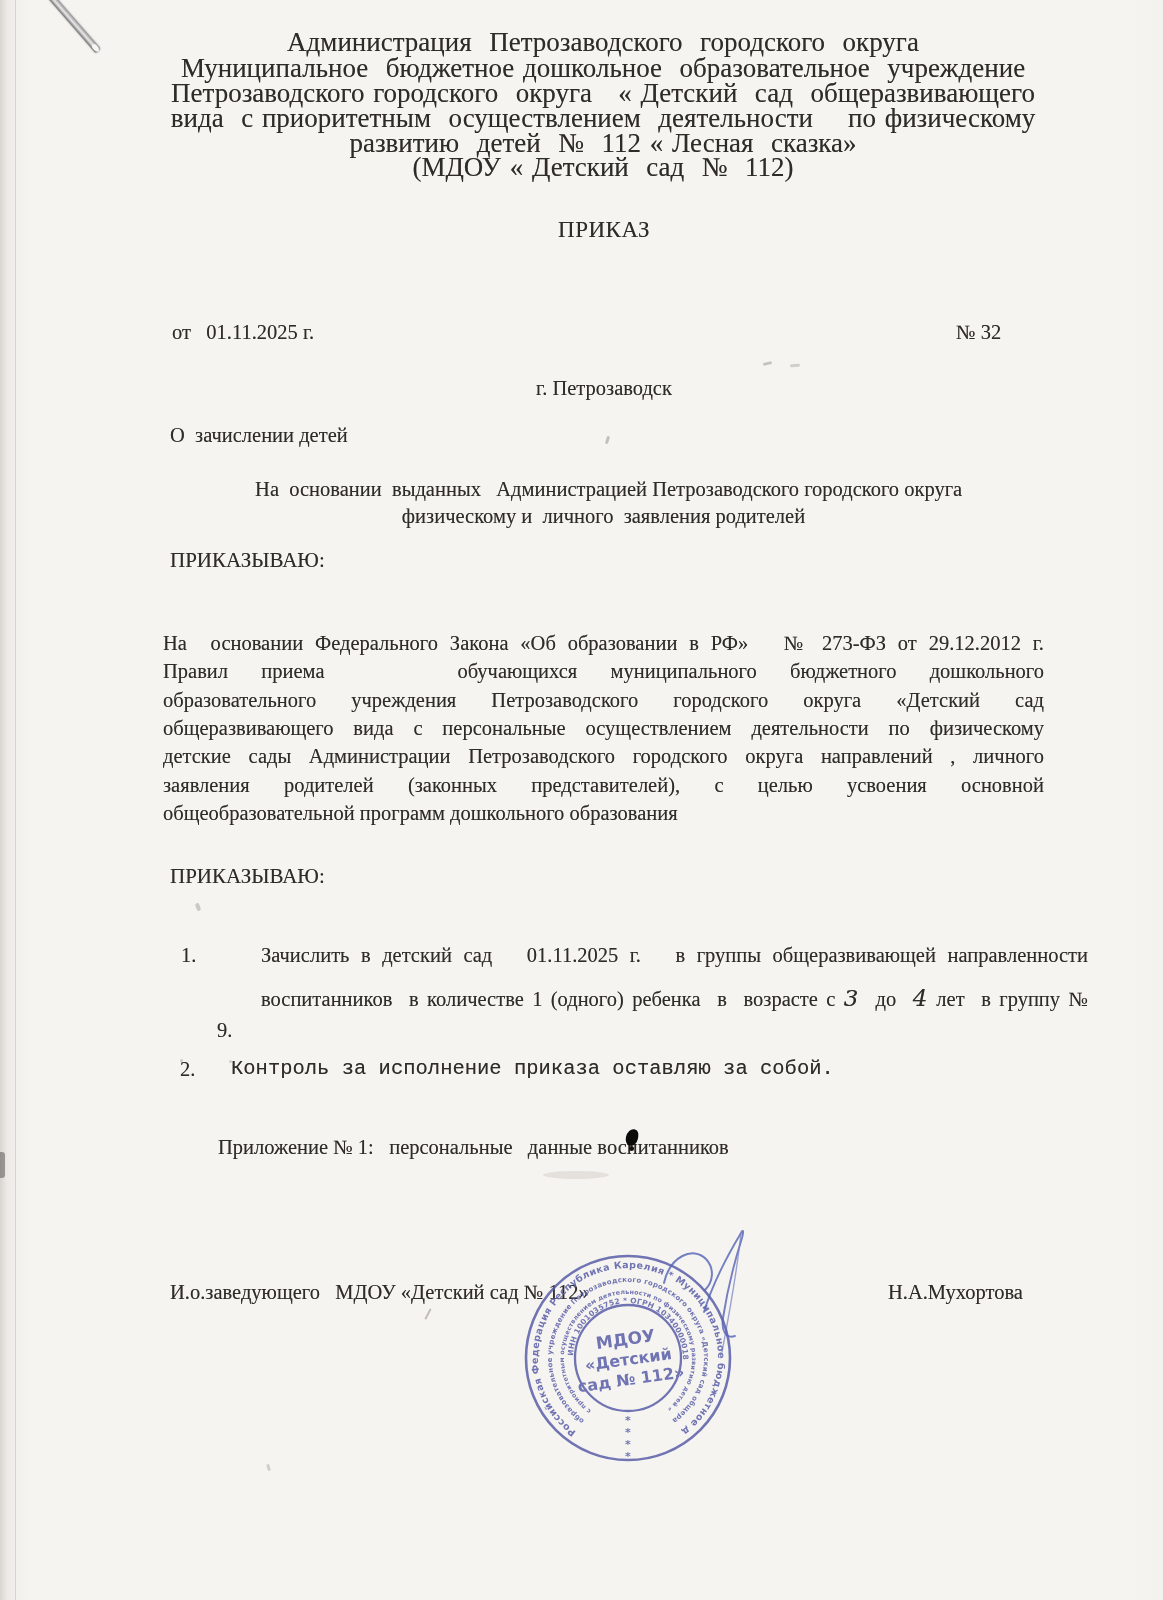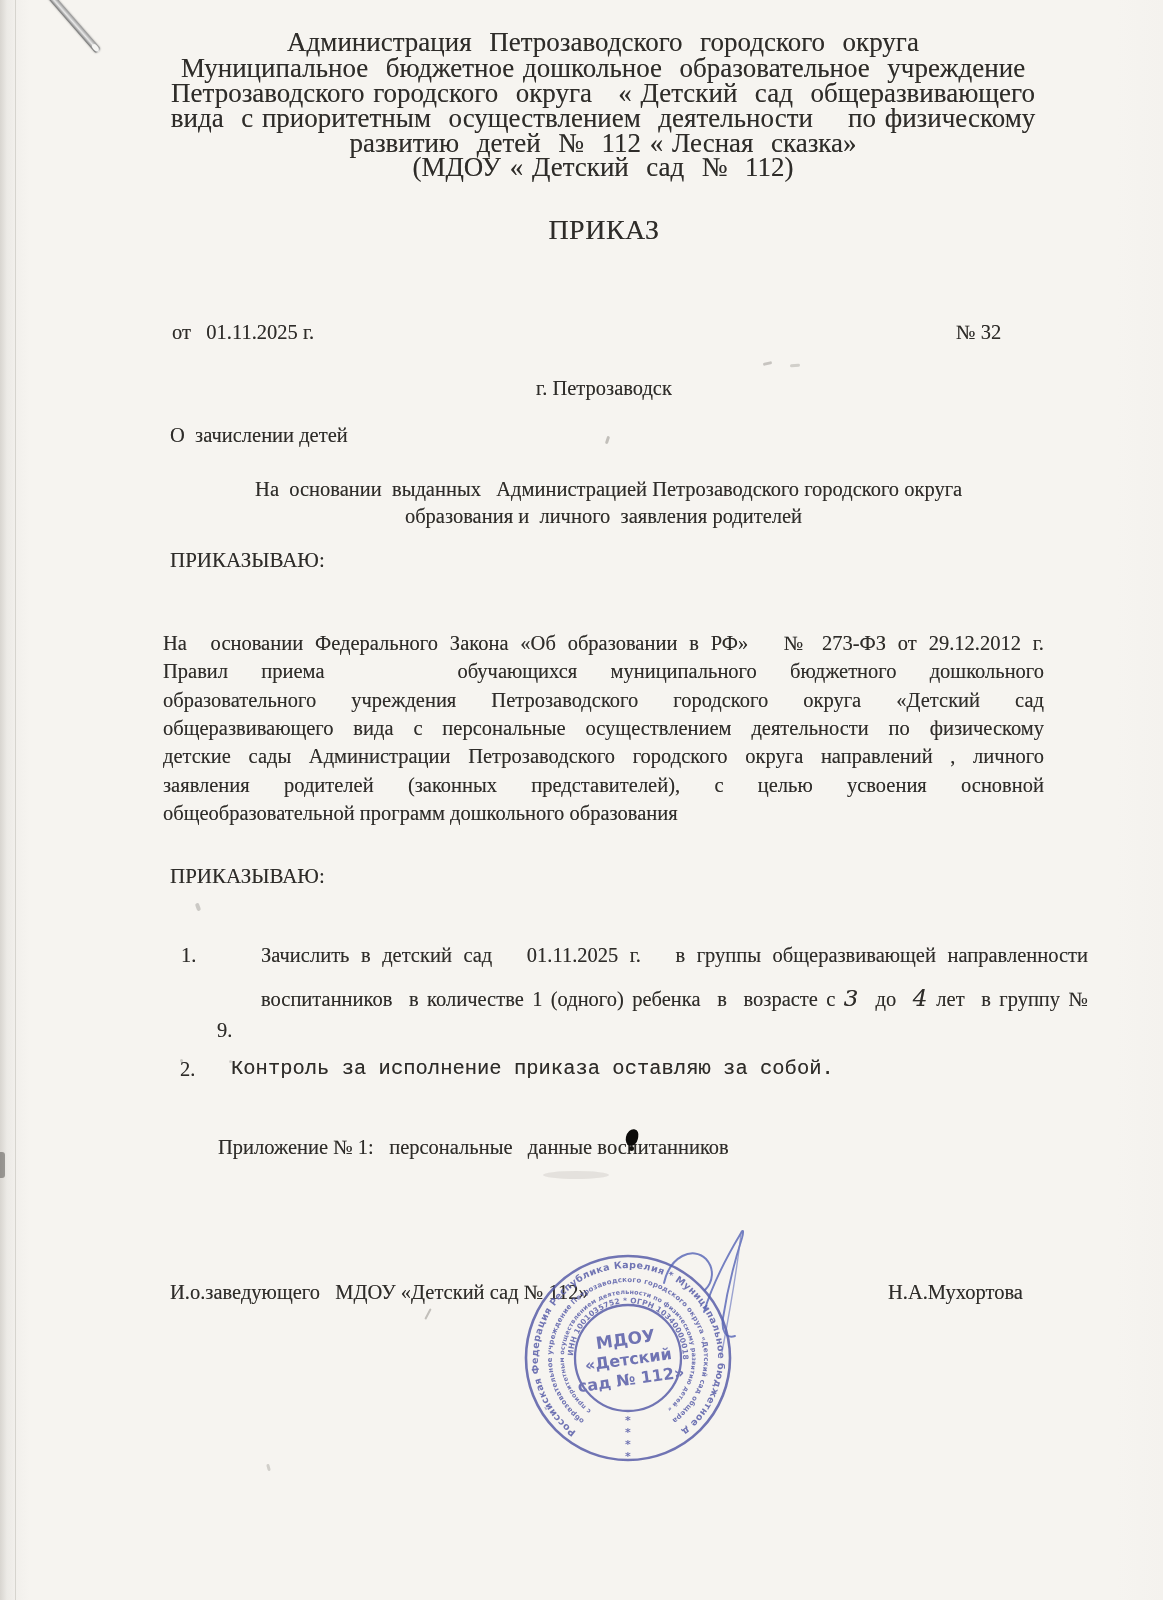--- a/index.html
+++ b/index.html
@@ -104,32 +104,32 @@
   <div class="abs speck" style="left:427px;top:1308px;width:2px;height:12px;opacity:.5;transform:rotate(28deg);border-radius:2px;"></div>
   <div class="abs speck" style="left:267px;top:1464px;width:3px;height:7px;opacity:.35;transform:rotate(-15deg);border-radius:2px;"></div>
 
   <div class="abs hdr txt" style="top:30px;">Администрация  Петрозаводского  городского  округа</div>
   <div class="abs hdr txt bold" style="top:56px;">Муниципальное  бюджетное дошкольное  образовательное  учреждение</div>
   <div class="abs hdr txt bold" style="top:81px;">Петрозаводского городского  округа   « Детский  сад  общеразвивающего</div>
   <div class="abs hdr txt bold" style="top:106px;">вида  с приоритетным  осуществлением  деятельности    по физическому</div>
   <div class="abs hdr txt bold" style="top:131px;">развитию  детей  №  112 « Лесная  сказка»</div>
   <div class="abs hdr txt bold" style="top:155px;text-align:center;">(МДОУ « Детский  сад  №  112)</div>
 
-  <div class="abs txt bold center" style="top:218px;left:164px;width:880px;font-size:28px;letter-spacing:.5px;">ПРИКАЗ</div>
+  <div class="abs txt bold center" style="top:218px;left:164px;width:880px;font-size:23px;letter-spacing:.5px;">ПРИКАЗ</div>
 
   <div class="abs txt" style="top:320px;left:172px;">от   01.11.2025 г.</div>
   <div class="abs txt" style="top:320px;left:956px;"><span>№ </span><span class="bold">32</span></div>
 
   <div class="abs txt center" style="top:370px;left:164px;width:880px;margin-top:6px;">г. Петрозаводск</div>
 
   <div class="abs txt" style="top:423px;left:170px;">О  зачислении детей</div>
 
   <div class="abs" style="top:476px;left:163px;width:881px;text-align:center;">
     <div class="txt" style="line-height:26.5px;">  На  основании  выданных   Администрацией Петрозаводского городского округа</div>
-    <div class="txt" style="line-height:26.5px;">образования и  личного  заявления родителей</div>
+    <div class="txt" style="line-height:26.5px;">физическому и  личного  заявления родителей</div>
   </div>
 
   <div class="abs txt bold" style="top:548px;left:170px;font-size:21px;">ПРИКАЗЫВАЮ:</div>
 
   <div class="abs" style="top:629px;left:163px;">
     <div class="txt para-line">На  основании Федерального Закона «Об образовании в РФ»   № 273-ФЗ от 29.12.2012 г.</div>
     <div class="txt para-line">Правил   приема            обучающихся   муниципального   бюджетного   дошкольного</div>
     <div class="txt para-line">образовательного  учреждения  Петрозаводского  городского  округа  «Детский  сад</div>
     <div class="txt para-line">общеразвивающего вида с персональные осуществлением деятельности по физическому</div>
     <div class="txt para-line">детские сады Администрации Петрозаводского городского округа направлений , личного</div>

